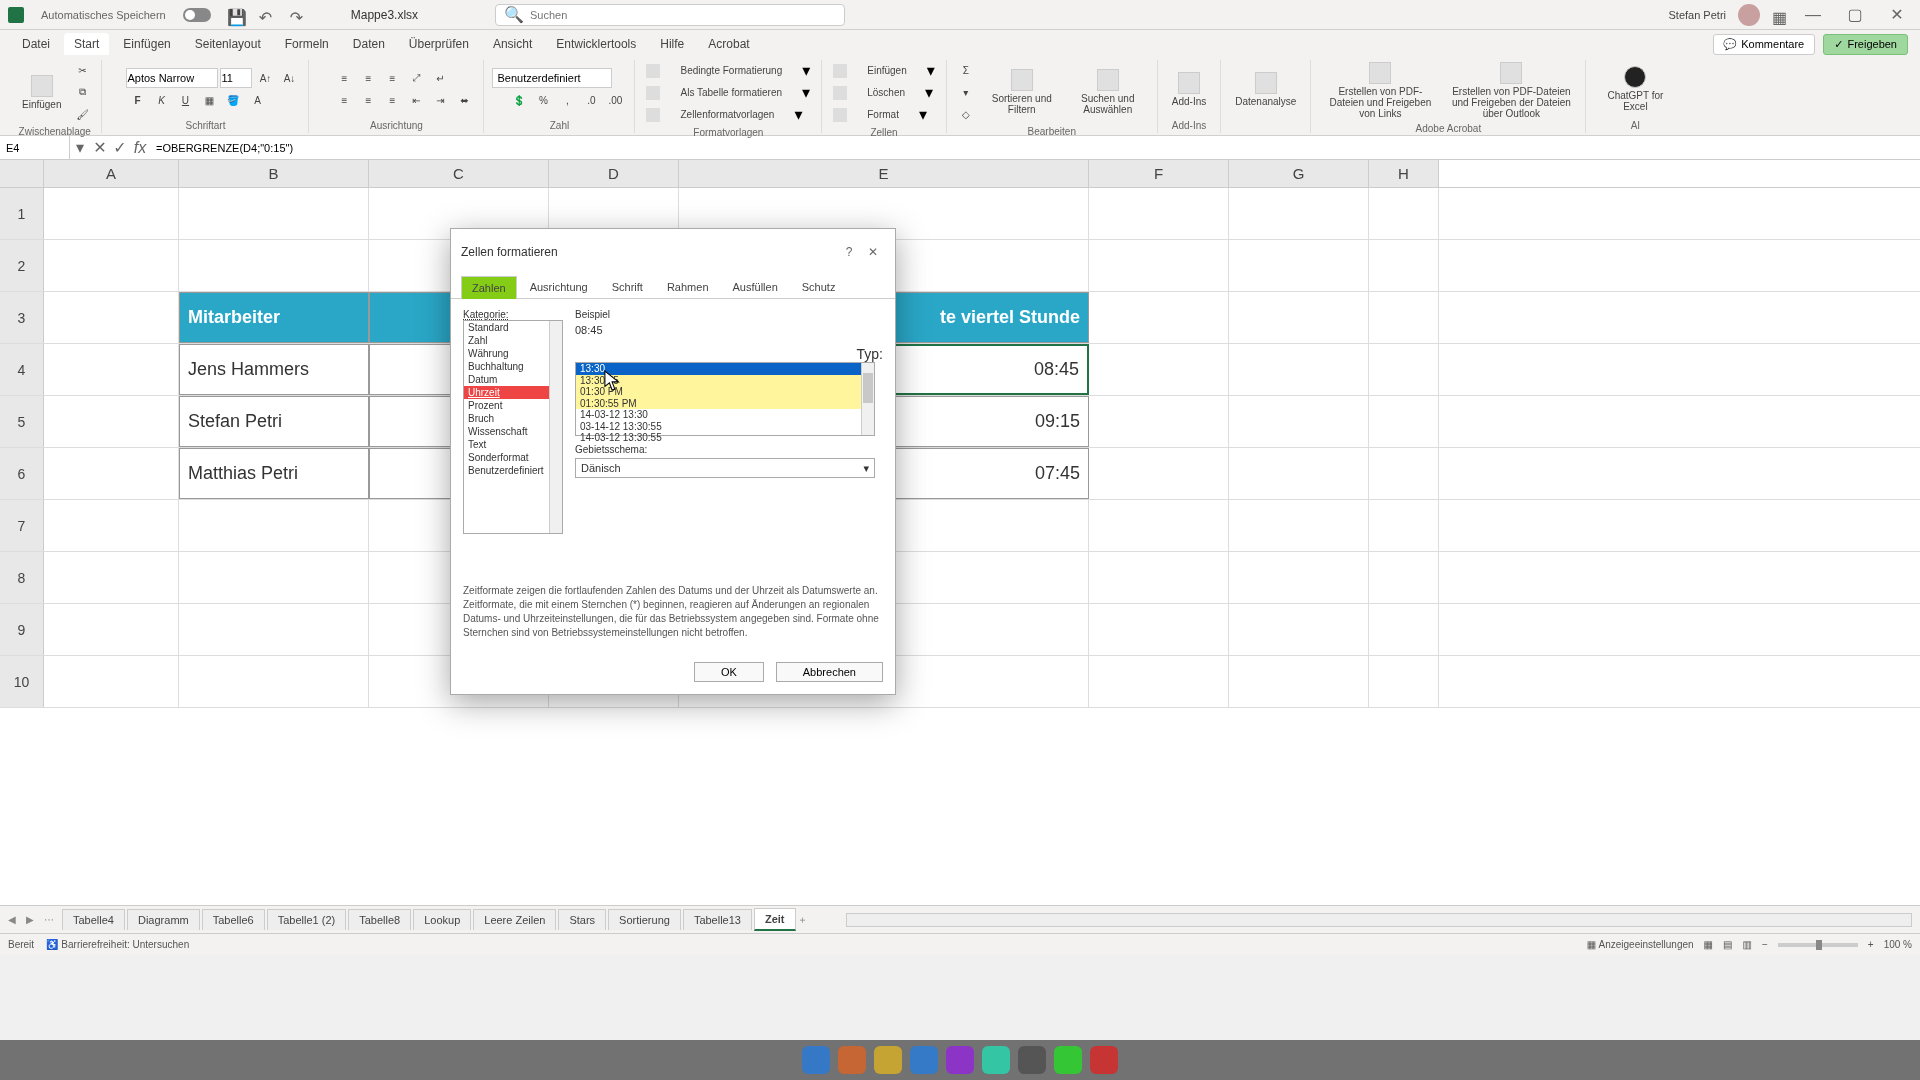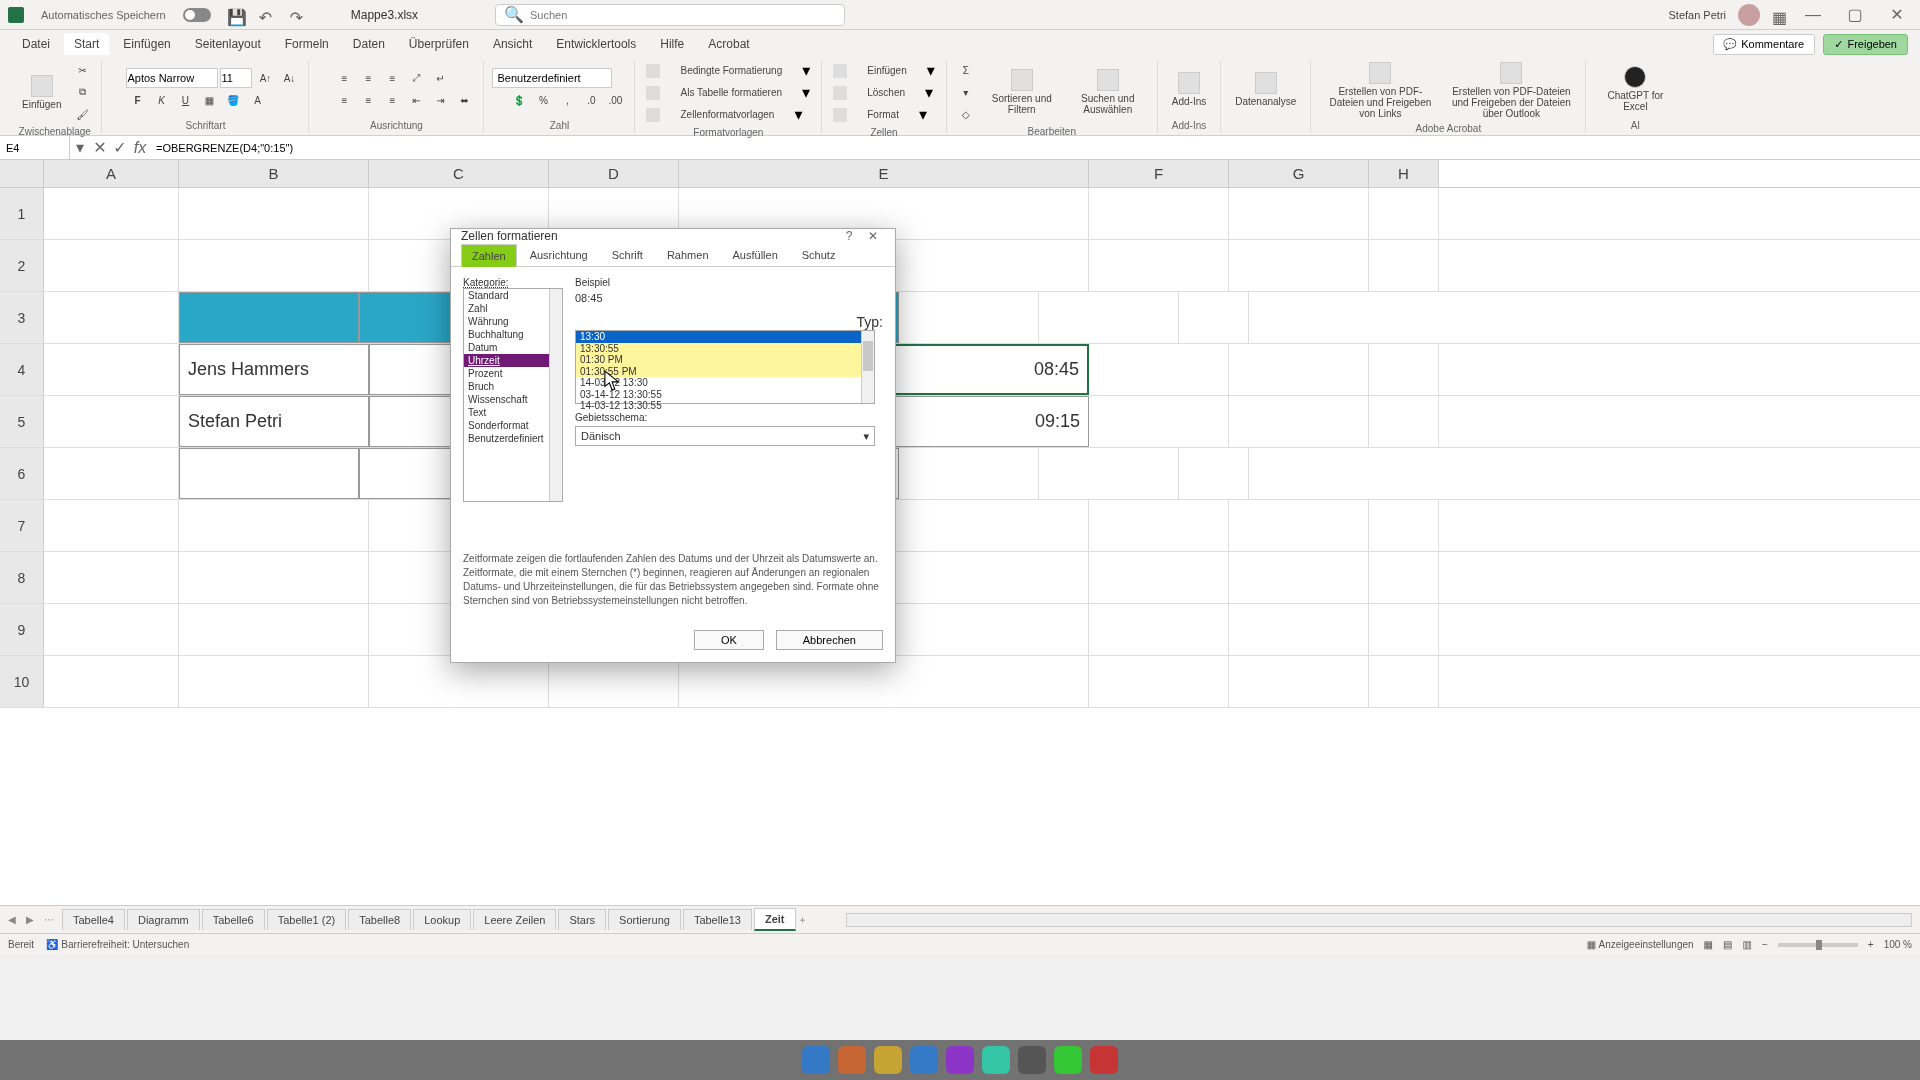--- a/index.html
+++ b/index.html
@@ -89,31 +89,31 @@
 .statusbar .right { margin-left:auto; display:flex; gap:10px; align-items:center;}
 .zoom-slider { width:80px; height:4px; background:#ccc; position:relative;}
 .zoom-slider::after{content:"";position:absolute;width:6px;height:10px;background:#888;top:-3px;left:38px;}
 
 
 .taskbar { position:absolute; bottom:0; left:0; right:0; height:40px; background:rgba(30,30,30,0.6); backdrop-filter: blur(4px); display:flex; align-items:center; justify-content:center; gap:8px;}
 .task-icon { width:28px; height:28px; border-radius:6px; }
 
 
 .modal-shadow { position:absolute; top:228px; left:450px; width:446px; background:#fff; border:1px solid #aaa; box-shadow: 0 8px 30px rgba(0,0,0,0.35); }
-.dlg-title { display:flex; align-items:center; padding:0 10px; font-size:12px; color:#333;}
+.dlg-title { display:flex; align-items:center; padding:16px 10px; font-size:12px; color:#333;}
 .dlg-title .spacer{flex:1;}
 .dlg-title-btn { width:24px; text-align:center; color:#666;}
 .dlg-tabs { display:flex; gap:2px; padding: 0 10px; border-bottom:1px solid #ccc;}
 .dlg-tab { padding:5px 10px; font-size:11px; color:#444; border:1px solid transparent; border-bottom:none;}
 .dlg-tab.active { border-color:#ccc; background:#84cc16; position:relative; top:1px;}
 .dlg-body { padding:10px 12px; font-size:11px; color:#333; }
 .cat-label { font-size:10px; text-decoration: underline; text-decoration-style: dotted;}
 .cat-list { width:100px; height:214px; border:1px solid #aaa; background:#fff; font-size:10px; overflow:hidden; position:relative;}
 .cat-item { padding:1px 4px; }
-.cat-item.sel { background:#701a75; color:#fff;text-decoration:underline; }
+.cat-item.sel { background:#ef4444; color:#fff;text-decoration:underline; }
 .cat-scroll { position:absolute; right:0; top:0; bottom:0; width:13px; background:#f0f0f0; border-left:1px solid #ccc;}
 .beispiel-box { border:none; padding:4px 0;}
 .typ-list { border:1px solid #aaa; width:300px; height:74px; background:#fff; font-size:10px; position:relative;}
 .typ-item { padding:0 4px; line-height:1.15;}
 .typ-item.sel { background:#0a63c7; color:#fff;}
 .typ-item.hi { background:#fff59d;}
 .typ-scroll{ position:absolute; right:0; top:0; bottom:0; width:13px; background:#f0f0f0; border-left:1px solid #ccc;}
 .typ-scroll-thumb { position:absolute; left:1px; right:1px; top:10px; height:30px; background:#c8c8c8;}
 .gebiets { border:1px solid #aaa; width:300px; height:20px; display:flex; align-items:center; padding:0 5px; justify-content:space-between; margin-top:3px;}
 .desc { font-size:10px; color:#555; margin-top:50px; line-height:1.4; width:100%;}
@@ -405,20 +405,21 @@
         <div class="cell colC"></div>
         <div class="cell colD"></div>
         <div class="cell colE"></div>
         <div class="cell colF"></div>
         <div class="cell colG"></div>
         <div class="cell colH"></div>
       </div>
     <div class="row">
         <div class="rowhdr">3</div>
         <div class="cell colA"></div>
+      <div class="cell colB table-hdr">Mitarbeiter</div>
       <div class="cell colC table-hdr"></div>
       <div class="cell colD table-hdr"></div>
       <div class="cell colE table-hdr" style="justify-content:flex-end;">te viertel Stunde</div>
       <div class="cell colF"></div>
         <div class="cell colG"></div>
         <div class="cell colH"></div>
       </div>
     <div class="row">
         <div class="rowhdr">4</div>
         <div class="cell colA"></div>
@@ -437,20 +438,21 @@
       <div class="cell colC table-cell"></div>
       <div class="cell colD table-cell"></div>
       <div class="cell colE table-cell right">09:15</div>
       <div class="cell colF"></div>
         <div class="cell colG"></div>
         <div class="cell colH"></div>
       </div>
     <div class="row">
         <div class="rowhdr">6</div>
         <div class="cell colA"></div>
+      <div class="cell colB table-cell">Matthias Petri</div>
       <div class="cell colC table-cell"></div>
       <div class="cell colD table-cell"></div>
       <div class="cell colE table-cell right">07:45</div>
       <div class="cell colF"></div>
         <div class="cell colG"></div>
         <div class="cell colH"></div>
       </div>
     <div class="row">
         <div class="rowhdr">7</div>
         <div class="cell colA"></div>

